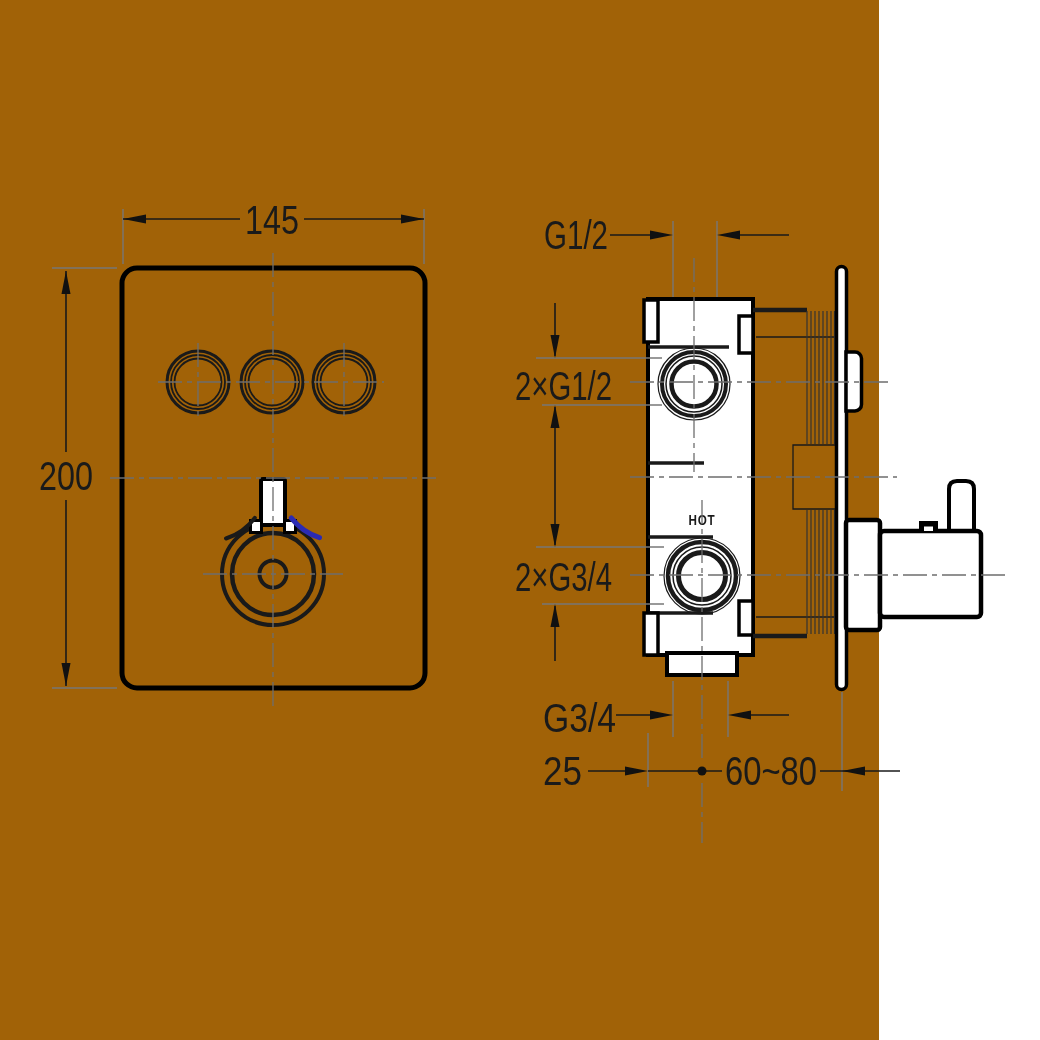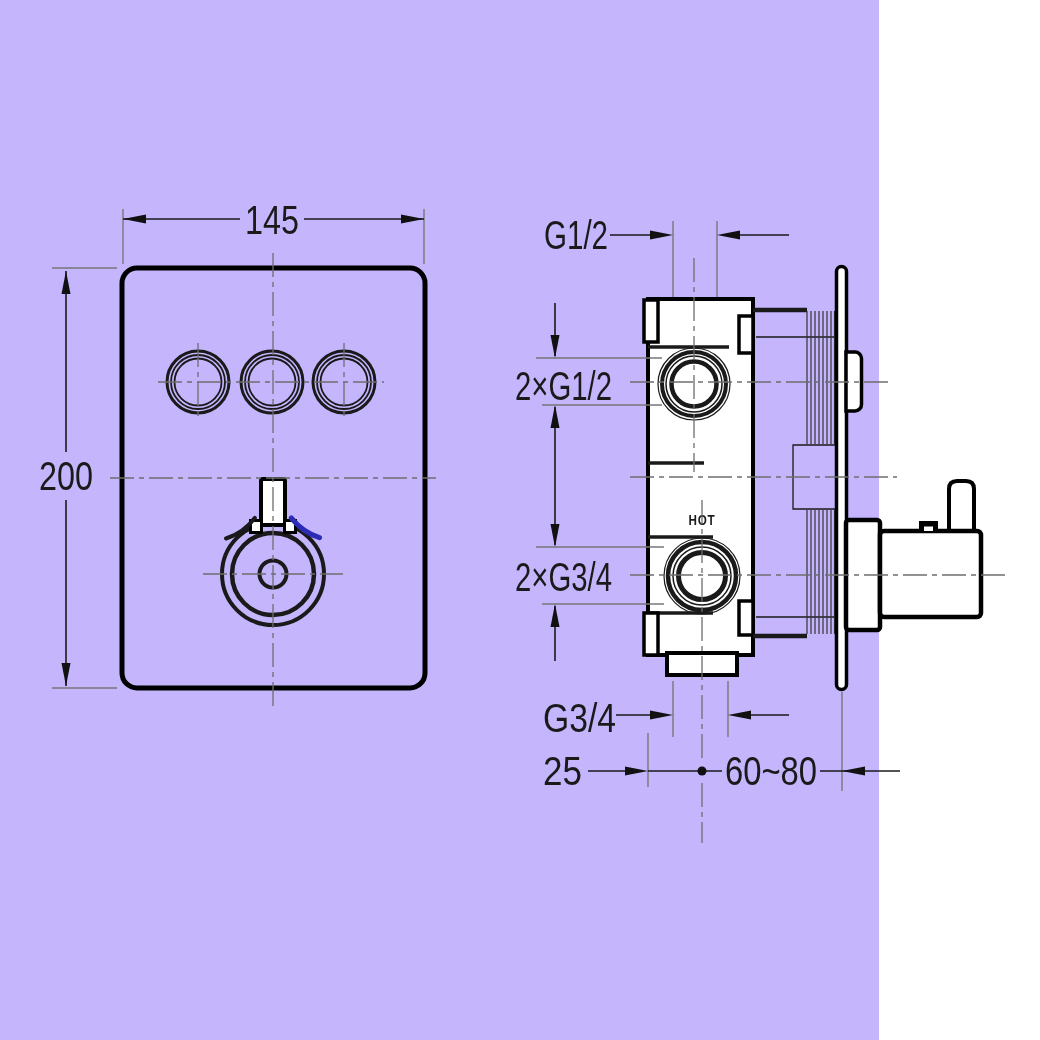--- a/index.html
+++ b/index.html
@@ -1,16 +1,16 @@
 <!DOCTYPE html>
 <html><head>
 <meta charset="utf-8">
 <style>
   html,body{margin:0;padding:0;background:#ffffff;}
-  .stage{width:879px;height:1040px;position:relative;background:#c4b5fd;
+  .stage{width:879px;height:1040px;position:relative;background:#a16207;
          font-family:"Liberation Sans", sans-serif;}
   svg{display:block;}
   text{font-family:"Liberation Sans", sans-serif; fill:#1a1a1a;}
   .dimtext{font-size:40px;}
   .hottext{font-size:15px; font-weight:600; letter-spacing:1px;}
   .thick{stroke:#000;fill:none;}
   .thin{stroke:#777;stroke-width:1.4;fill:none;}
   .cl{stroke:#6e6e6e;stroke-width:1.3;fill:none;stroke-dasharray:24 5 5 5;}
   .solid{stroke:#1a1a1a;fill:none;}
   .arrow{fill:#111;stroke:none;}

